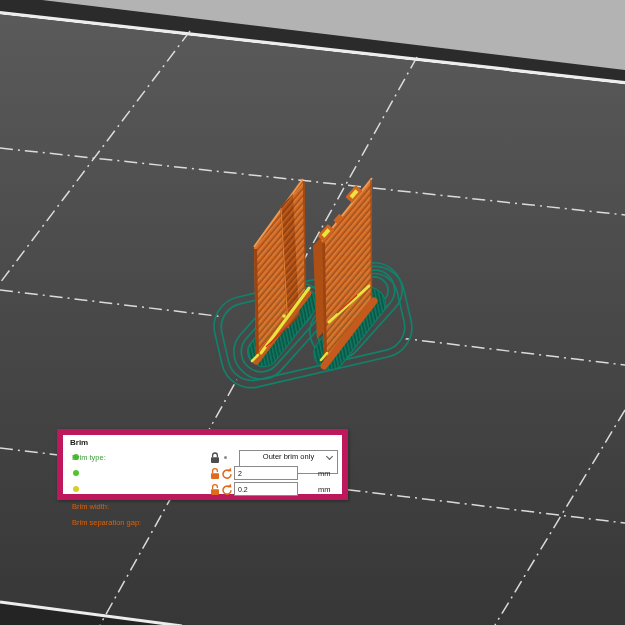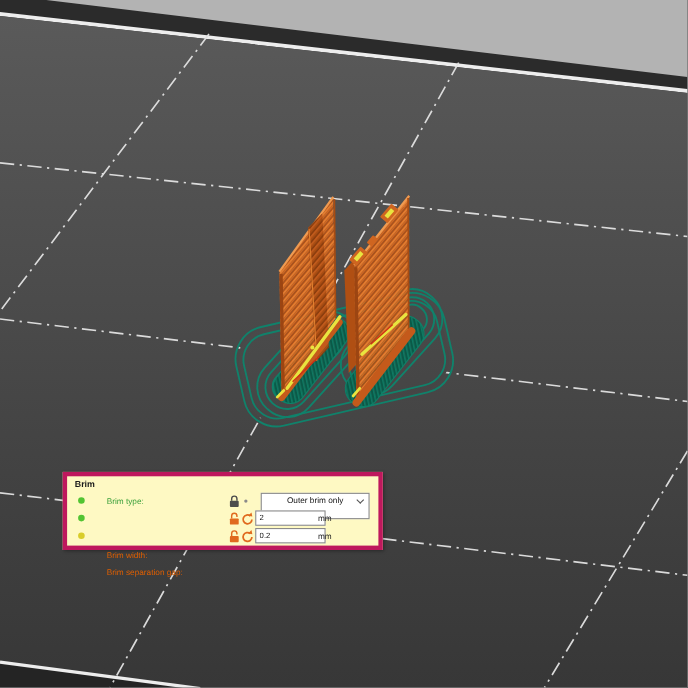--- a/index.html
+++ b/index.html
@@ -2,43 +2,43 @@
 <html style="--background: #b3b3b3; --bed-side: #2b2b2b; --bed-edge-line: #ededed; --bed-top: #5a5a5a; --bed-bottom: #373737; --grid-line: #e3e3e3; --brim-teal: #10826b; --pad-teal-dark: #0a5a48; --object-orange: #d4671f; --rib-light: #e27c30; --rib-dark: #b25217; --edge-dark: #9c4512; --top-highlight: #f09a50; --rail-orange: #c45a1b; --infill-yellow: #e9e43f; --accent-red: #cf3014; --label-green: #3ba03b; --label-orange: #e05f00; --bullet-green: #52c432; --bullet-yellow: #d9cd2a; --icon-orange: #e06a1e; --icon-gray: #4d4d4d;"><head>
 <meta charset="utf-8">
 <style>
   html,body{margin:0;padding:0;width:625px;height:625px;overflow:hidden;
     font-family:"Liberation Sans",sans-serif;background:#b3b3b3;}
   #stage{position:relative;width:625px;height:625px;}
   #scene{position:absolute;left:0;top:0;}
 
   
   .panel{position:absolute;left:57px;top:429px;width:291px;height:71px;
-    background:#fef9c3;border:4px solid #be185d;box-sizing:border-box;
+    background:#ffffff;border:6px solid #be185d;box-sizing:border-box;
     box-shadow:1px 1px 3px rgba(0,0,0,.35);font-size:7.5px;color:#222;}
   .panel-title{position:absolute;left:7px;top:3px;font-size:8px;font-weight:bold;color:#1a1a1a;}
   .row{position:absolute;left:0;width:100%;height:15px;}
   .row1{top:15px}.row2{top:31px}.row3{top:47px}
   .bullet{position:absolute;left:10px;top:4px;width:6px;height:6px;border-radius:50%;}
   .b-green{background:var(--bullet-green);}
   .b-yellow{background:var(--bullet-yellow);}
-  .lbl{position:absolute;left:36px;top:3px;white-space:nowrap;}
+  .lbl{position:absolute;left:9px;top:3px;white-space:nowrap;}
   .lbl-green{color:var(--label-green);}
   .lbl-orange{color:var(--label-orange);margin-top:33px;}
   .lockbtn{position:absolute;left:146px;top:1px;width:12px;height:13px;cursor:pointer;}
   .slot2{position:absolute;left:158px;top:1px;width:12px;height:13px;}
   .dot-unmodified{position:absolute;left:3px;top:5px;width:3px;height:3px;border-radius:50%;background:#8a8a8a;}
   .dd{position:absolute;left:176px;top:0px;width:99px;height:24px;background:#fff;
     border:1px solid #8a8a8a;box-sizing:border-box;text-align:center;line-height:12px;
     font-size:7.5px;color:#111;cursor:pointer;}
   .chev{position:absolute;right:5px;top:3px;width:4px;height:4px;
     border-right:1.3px solid #555;border-bottom:1.3px solid #555;transform:rotate(45deg);}
   .field{position:absolute;left:171px;top:0px;width:64px;height:14px;background:#fff;
     border:1px solid #8a8a8a;box-sizing:border-box;font-size:7px;color:#111;
     padding:0 0 0 3px;font-family:"Liberation Sans",sans-serif;}
-  .unit{position:absolute;left:228px;top:3px;color:#222;font-size:7.5px;}
+  .unit{position:absolute;left:255px;top:3px;color:#222;font-size:7.5px;}
 </style>
 </head>
 <body>
 
 <div id="stage">
 
 <svg id="scene" width="625" height="625" viewBox="0 0 625 625">
   <defs>
     <linearGradient id="bedGrad" gradientUnits="userSpaceOnUse" x1="0" y1="14" x2="0" y2="625">
       <stop offset="0" stop-color="#5a5a5a"></stop>

